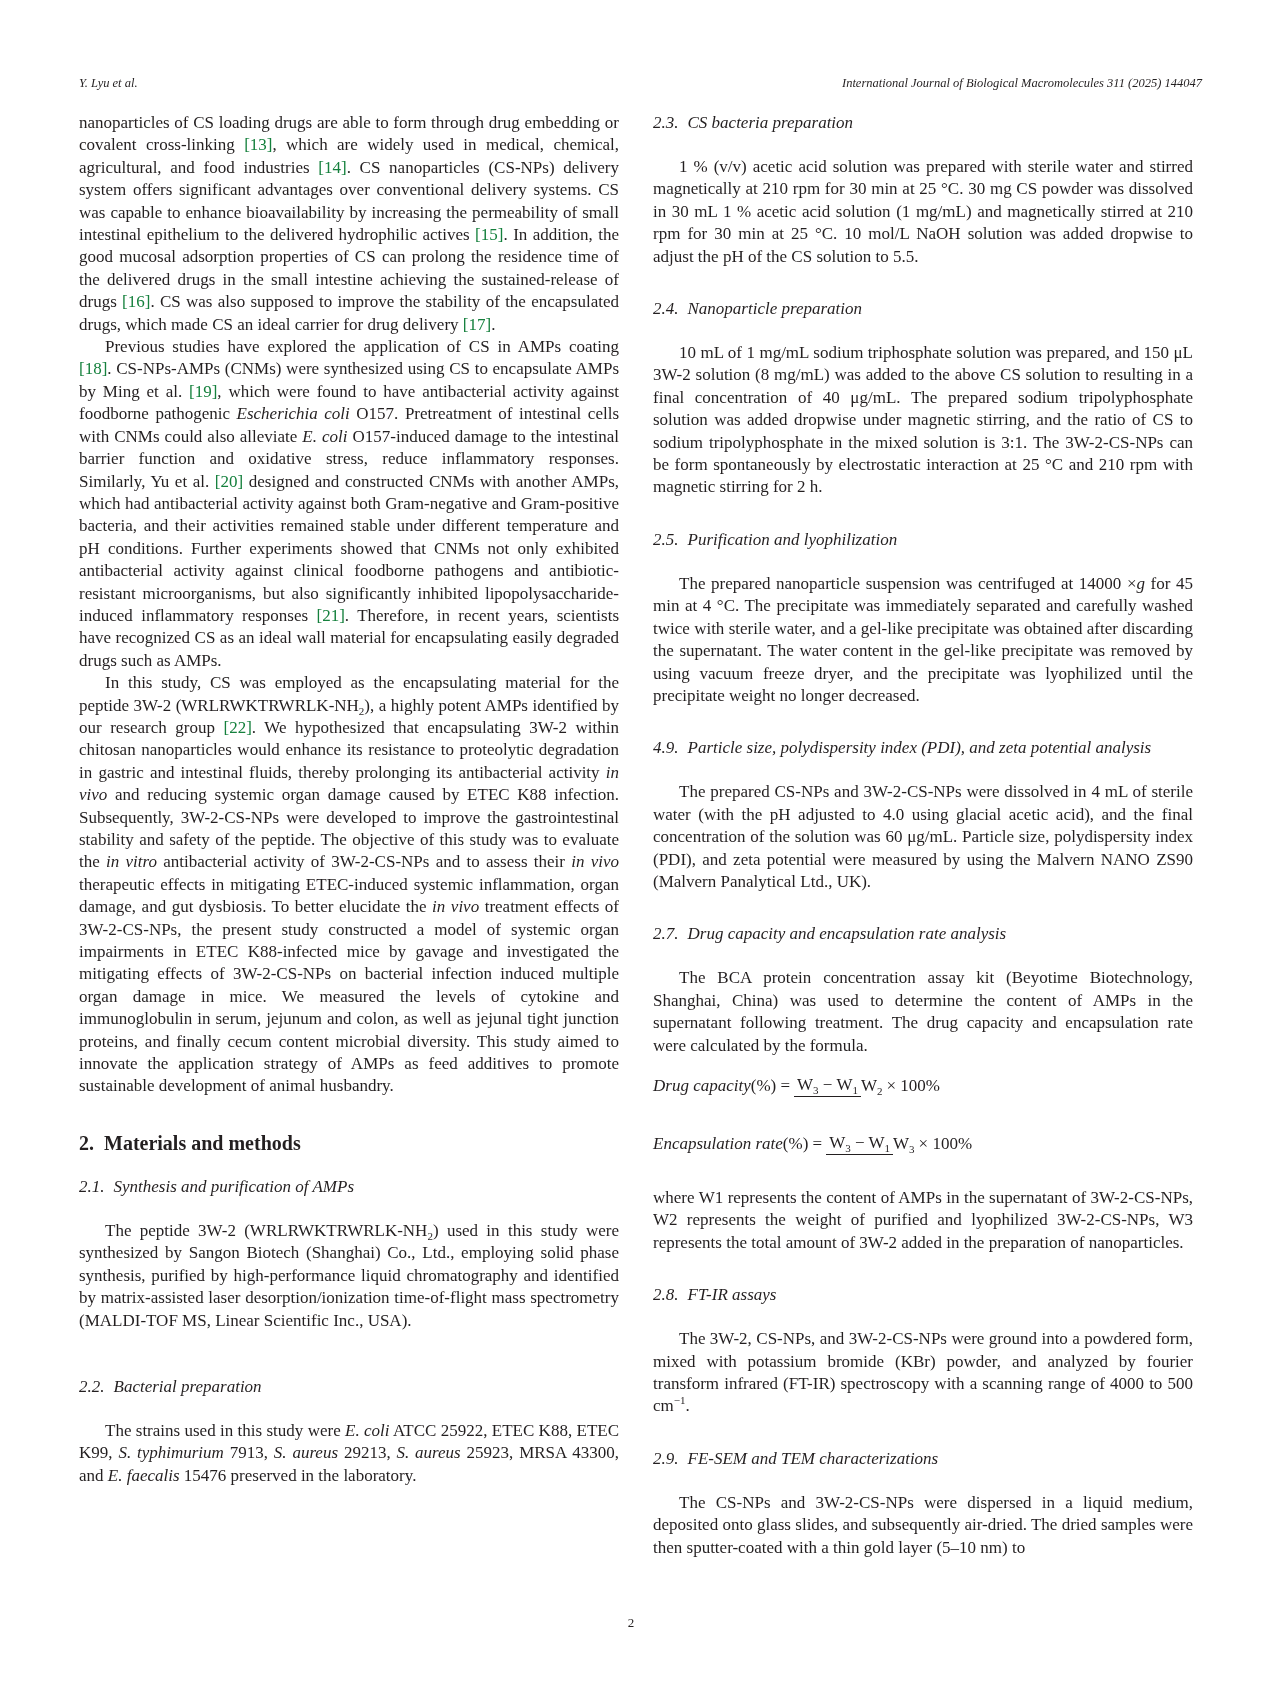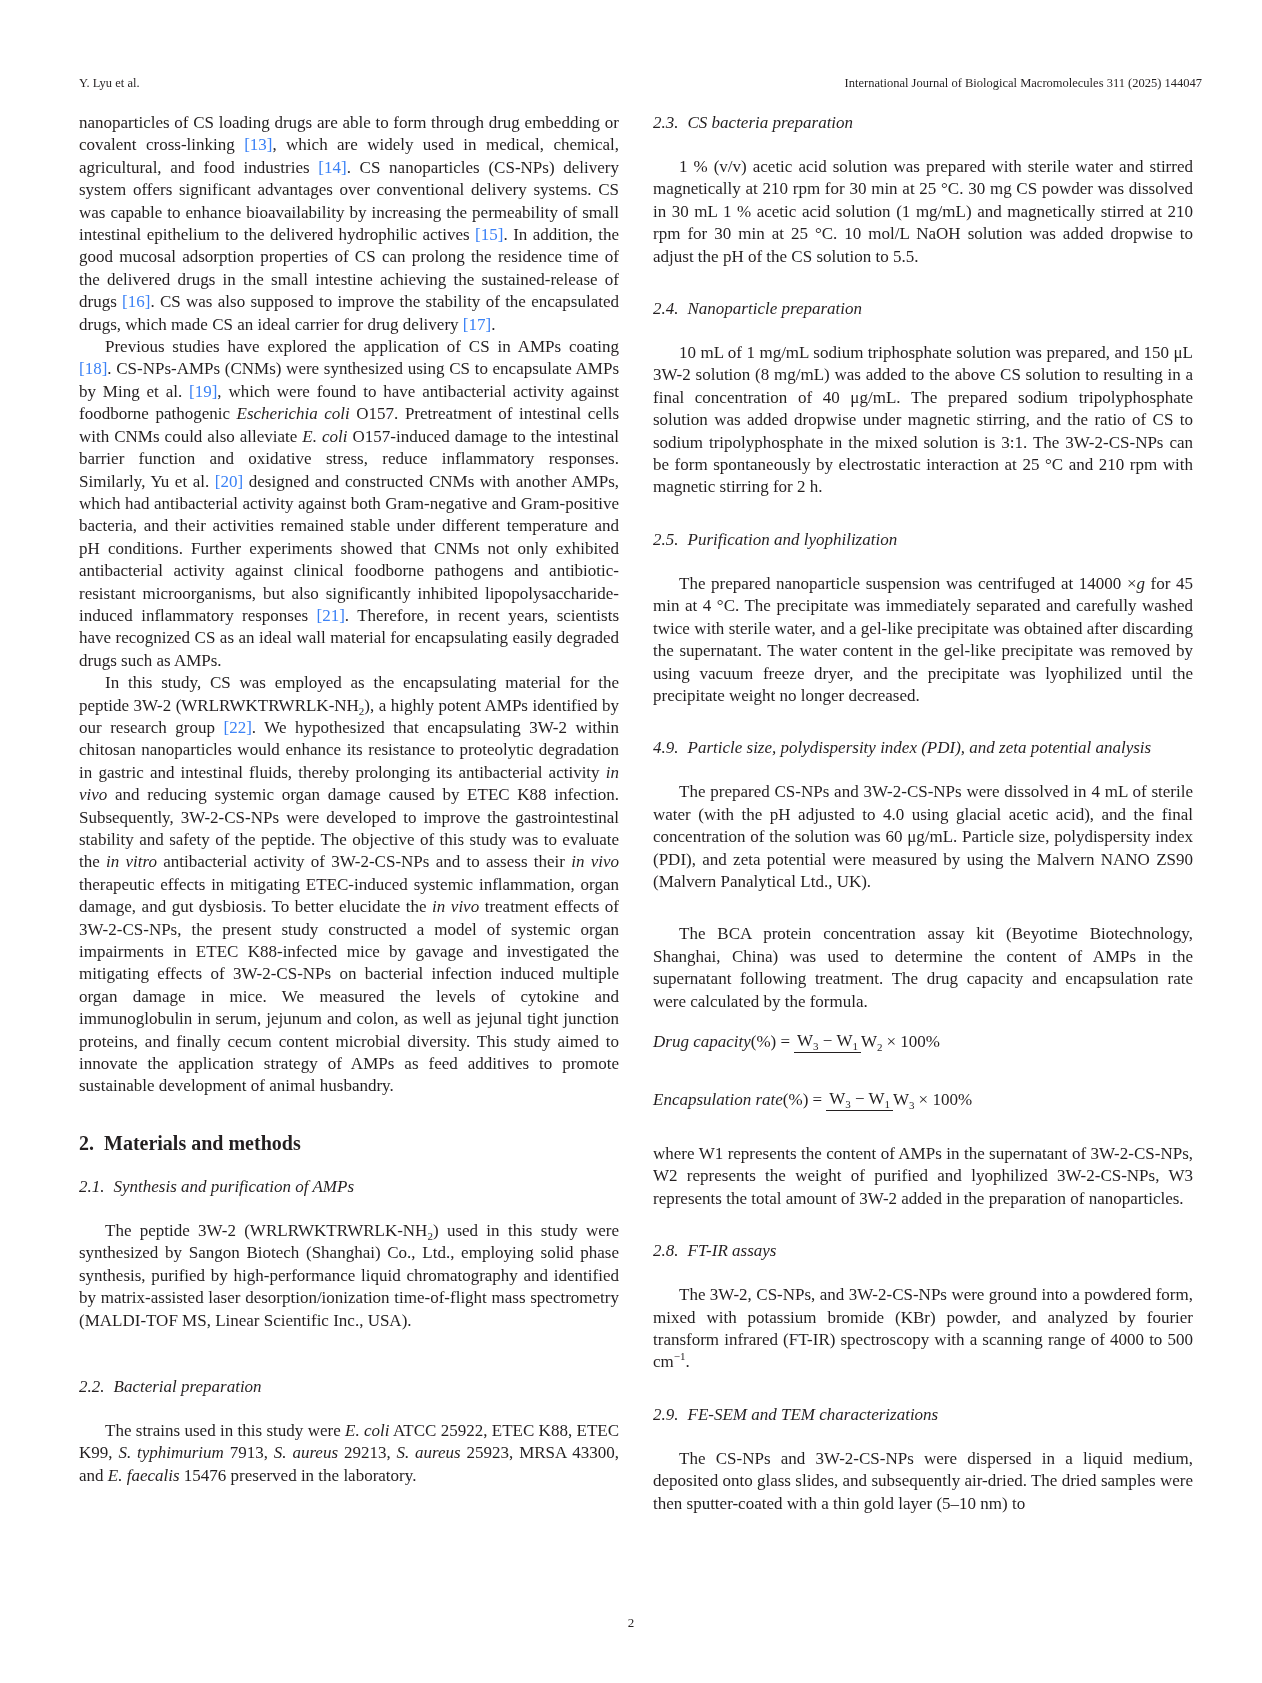--- a/index.html
+++ b/index.html
@@ -1,30 +1,30 @@
 <!DOCTYPE html>
 <html><head>
 <meta charset="utf-8">
 <style>
   html, body { margin: 0; padding: 0; background: #ffffff; }
   body { width: 1262px; height: 1683px; position: relative; overflow: hidden;
          font-family: "DejaVu Serif", "Liberation Serif", serif; color: #231f20; }
   .page { position: absolute; left: 0; top: 0; width: 1262px; height: 1683px; }
-  .running-head { position: absolute; top: 76px; font-size: 12.5px; 
+  .running-head { position: absolute; top: 76px; font-size: 12.5px; font-style: italic;
                   font-family: "Liberation Serif", serif; color: #231f20; }
   .rh-left { left: 79px; }
   .rh-right { right: 60px; }
   .col { position: absolute; top: 112px; width: 540px;
          font-family: "Liberation Serif", serif; font-size: 17px; line-height: 22.4px;
          text-align: justify; hyphens: none; }
   .col-left { left: 79px; }
   .col-right { left: 653px; width: 540px; }
   p { margin: 0; }
   p.indent { text-indent: 26px; }
-  .cite { color: #3b82f6; }
+  .cite { color: #15803d; }
   em, .it { font-style: italic; }
   h2.sec { font-family: "Liberation Serif", serif; font-weight: bold; font-size: 20px;
            margin: 34px 0 22px 0; line-height: 22px; }
   h3.sub { font-family: "Liberation Serif", serif; font-style: italic; font-weight: normal;
            font-size: 17px; margin: 0 0 22px 0; line-height: 22px; }
   h3.sub .num { margin-right: 9px; }
   .gap-md { height: 30px; }
   .gap-lg { height: 44px; }
   sub, sup { font-size: 11px; line-height: 0; }
   .formula { display: flex; align-items: center; height: 58px; font-size: 17px; }
@@ -72,20 +72,21 @@
 
     <div class="gap-md"></div>
     <h3 class="sub"><span class="num">2.5.</span><span>Purification and lyophilization</span></h3>
     <p class="indent"><span>The prepared nanoparticle suspension was centrifuged at 14000 ×</span><em>g</em><span> for 45 min at 4 °C. The precipitate was immediately separated and carefully washed twice with sterile water, and a gel-like precipitate was obtained after discarding the supernatant. The water content in the gel-like precipitate was removed by using vacuum freeze dryer, and the precipitate was lyophilized until the precipitate weight no longer decreased.</span></p>
 
     <div class="gap-md"></div>
     <h3 class="sub"><span class="num">4.9.</span><span>Particle size, polydispersity index (PDI), and zeta potential analysis</span></h3>
     <p class="indent">The prepared CS-NPs and 3W-2-CS-NPs were dissolved in 4 mL of sterile water (with the pH adjusted to 4.0 using glacial acetic acid), and the final concentration of the solution was 60 μg/mL. Particle size, polydispersity index (PDI), and zeta potential were measured by using the Malvern NANO ZS90 (Malvern Panalytical Ltd., UK).</p>
 
     <div class="gap-md"></div>
+    <h3 class="sub"><span class="num">2.7.</span><span>Drug capacity and encapsulation rate analysis</span></h3>
     <p class="indent">The BCA protein concentration assay kit (Beyotime Biotechnology, Shanghai, China) was used to determine the content of AMPs in the supernatant following treatment. The drug capacity and encapsulation rate were calculated by the formula.</p>
 
     <div class="formula">
       <span class="lhs">Drug capacity</span>
         <span class="paren">(%) =</span>
       <span class="frac">
         <span class="num"><span>W</span><sub>3</sub><span> − </span><span>W</span><sub>1</sub></span>
         <span class="den"><span>W</span><sub>2</sub></span>
       </span>
       <span>× 100%</span>

